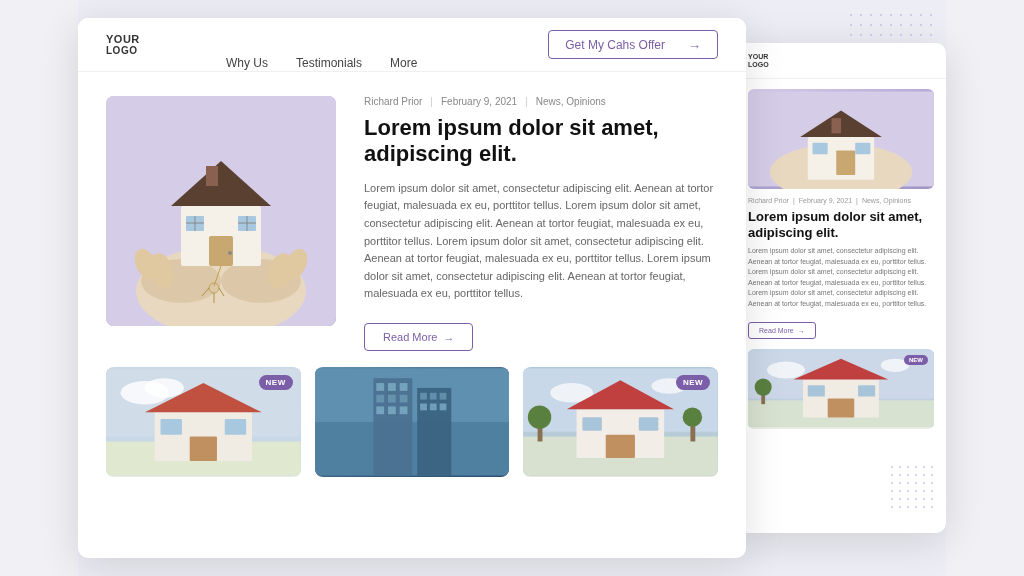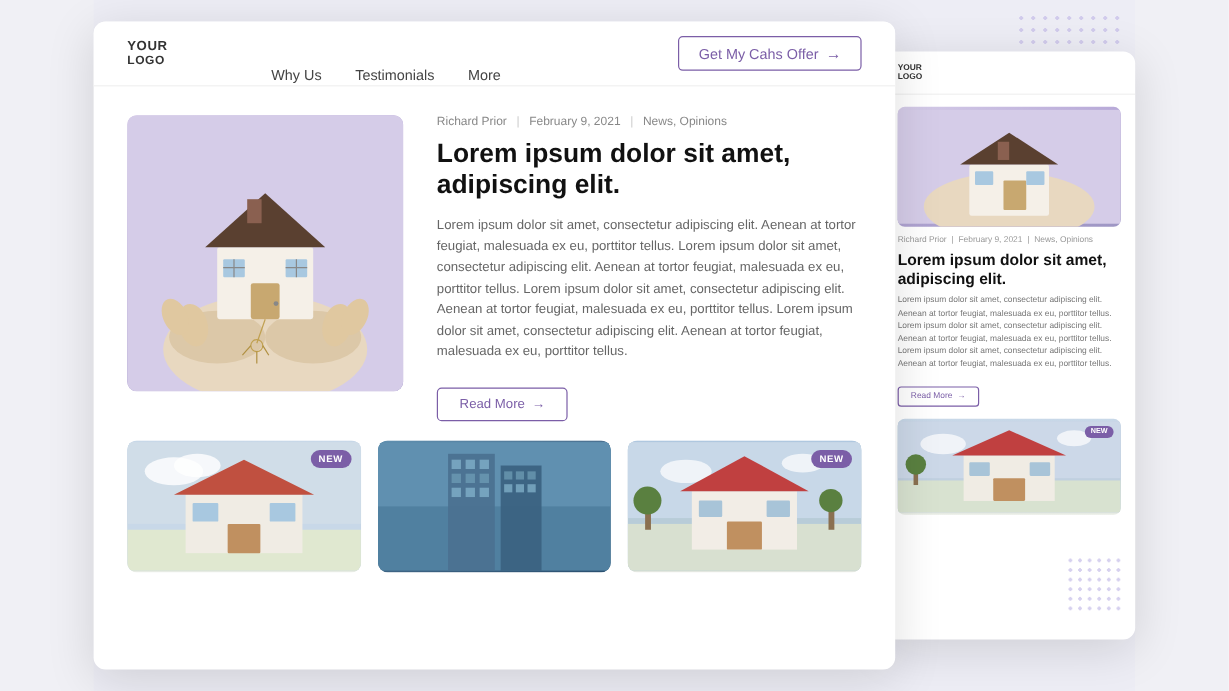--- a/index.html
+++ b/index.html
@@ -89,21 +89,21 @@
     .cta-btn {
       border: 1.5px solid #7b5ea7;
       color: #7b5ea7;
       background: #fff;
       padding: 6px 16px;
       border-radius: 4px;
       font-size: 12px;
       cursor: pointer;
       display: flex;
       align-items: center;
-      gap: 6px;
+      gap: 23px;
       font-weight: 500;
       white-space: nowrap;
     }
     .cta-btn .arrow { font-size: 13px; }
 
     
     .content-area {
       flex: 1;
       display: flex;
       flex-direction: column;

